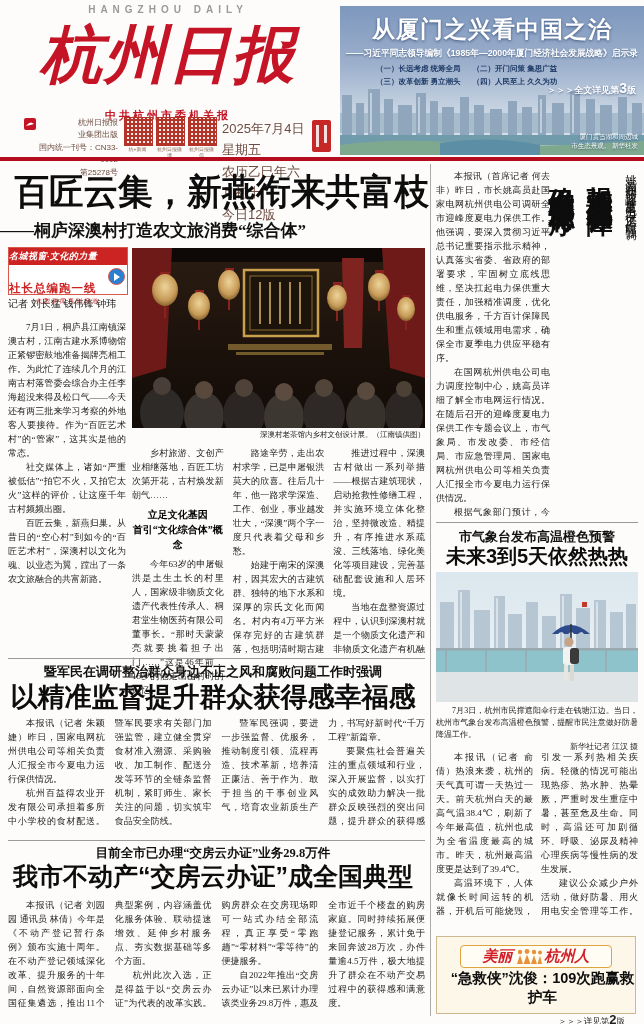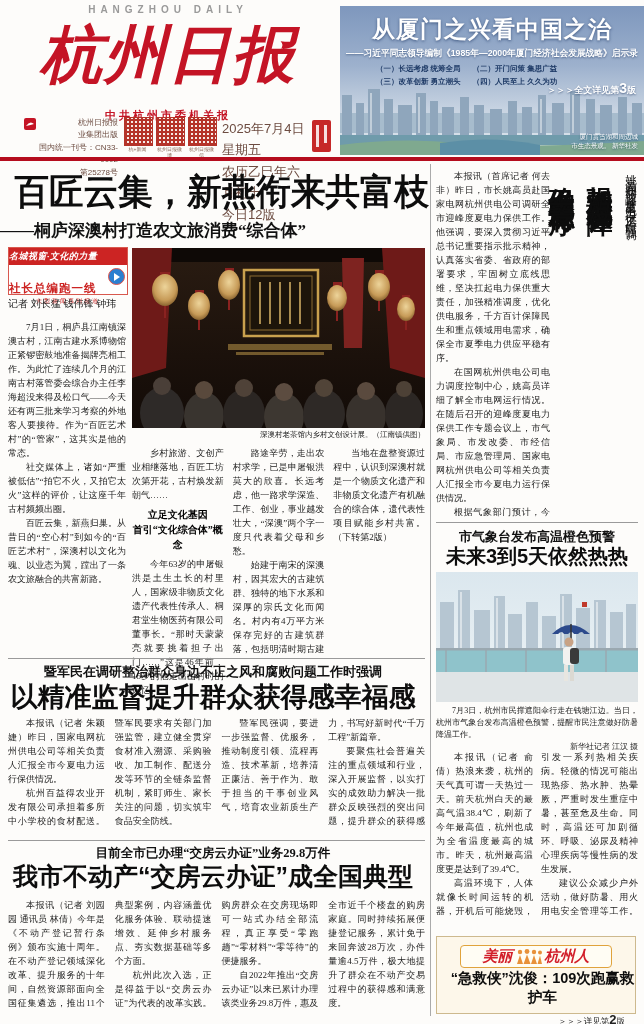--- a/index.html
+++ b/index.html
@@ -294,24 +294,25 @@
     <div class="body-text">
         <p>乡村旅游、文创产业相继落地，百匠工坊次第开花，古村焕发新朝气……</p>
       </div>
     <div class="inner-subhead serif">立足文化基因
 首引“文化综合体”概念</div>
     <div class="body-text">
         <p>今年63岁的申屠银洪是土生土长的村里人，国家级非物质文化遗产代表性传承人、桐君堂生物医药有限公司董事长。“那时天蒙蒙亮就要挑着担子出门……”这是46年前，15岁的他走出山村时的记忆。</p>
       </div>
   </div>
   <div class="body-text">
-      <p>路途辛劳，走出农村求学，已是申屠银洪莫大的欣喜。长远考虑，他一路求学深造、工作、创业，事业越发壮大，“深澳”两个字一度只代表着父母和乡愁。</p>
+      <p>路途辛劳，走出农村求学，已是申屠银洪莫大的欣喜。往后几十年，他一路求学深造、工作、创业，事业越发壮大，“深澳”两个字一度只代表着父母和乡愁。</p>
       <p>始建于南宋的深澳村，因其宏大的古建筑群、独特的地下水系和深厚的宗氏文化而闻名。村内有4万平方米保存完好的古建筑群落，包括明清时期古建筑140多幢。</p>
     </div>
   <div class="body-text">
+      <p>推进过程中，深澳古村做出一系列举措——根据古建筑现状，启动抢救性修缮工程，并实施环境立体化整治，坚持微改造、精提升，有序推进水系疏浚、三线落地、绿化美化等项目建设，完善基础配套设施和人居环境。</p>
       <p>当地在盘整资源过程中，认识到深澳村就是一个物质文化遗产和非物质文化遗产有机融合的综合体，遗代表性项目赋能乡村共富。（下转第2版）</p>
     </div>
 </div>
 
 <div class="abs hrule hr1"></div>
 <div class="abs s2-kicker serif">暨军民在调研整治群众身边不正之风和腐败问题工作时强调</div>
 <div class="abs s2-h">以精准监督提升群众获得感幸福感</div>
 <div class="abs s2-text body-text">
     <p>本报讯（记者 朱颖婕）昨日，国家电网杭州供电公司等相关负责人汇报全市今夏电力运行保供情况。</p>
     <p>杭州百益得农业开发有限公司承担着多所中小学校的食材配送。暨军民要求有关部门加强监管，建立健全贯穿食材准入溯源、采购验收、加工制作、配送分发等环节的全链条监督机制，紧盯师生、家长关注的问题，切实筑牢食品安全防线。</p>

